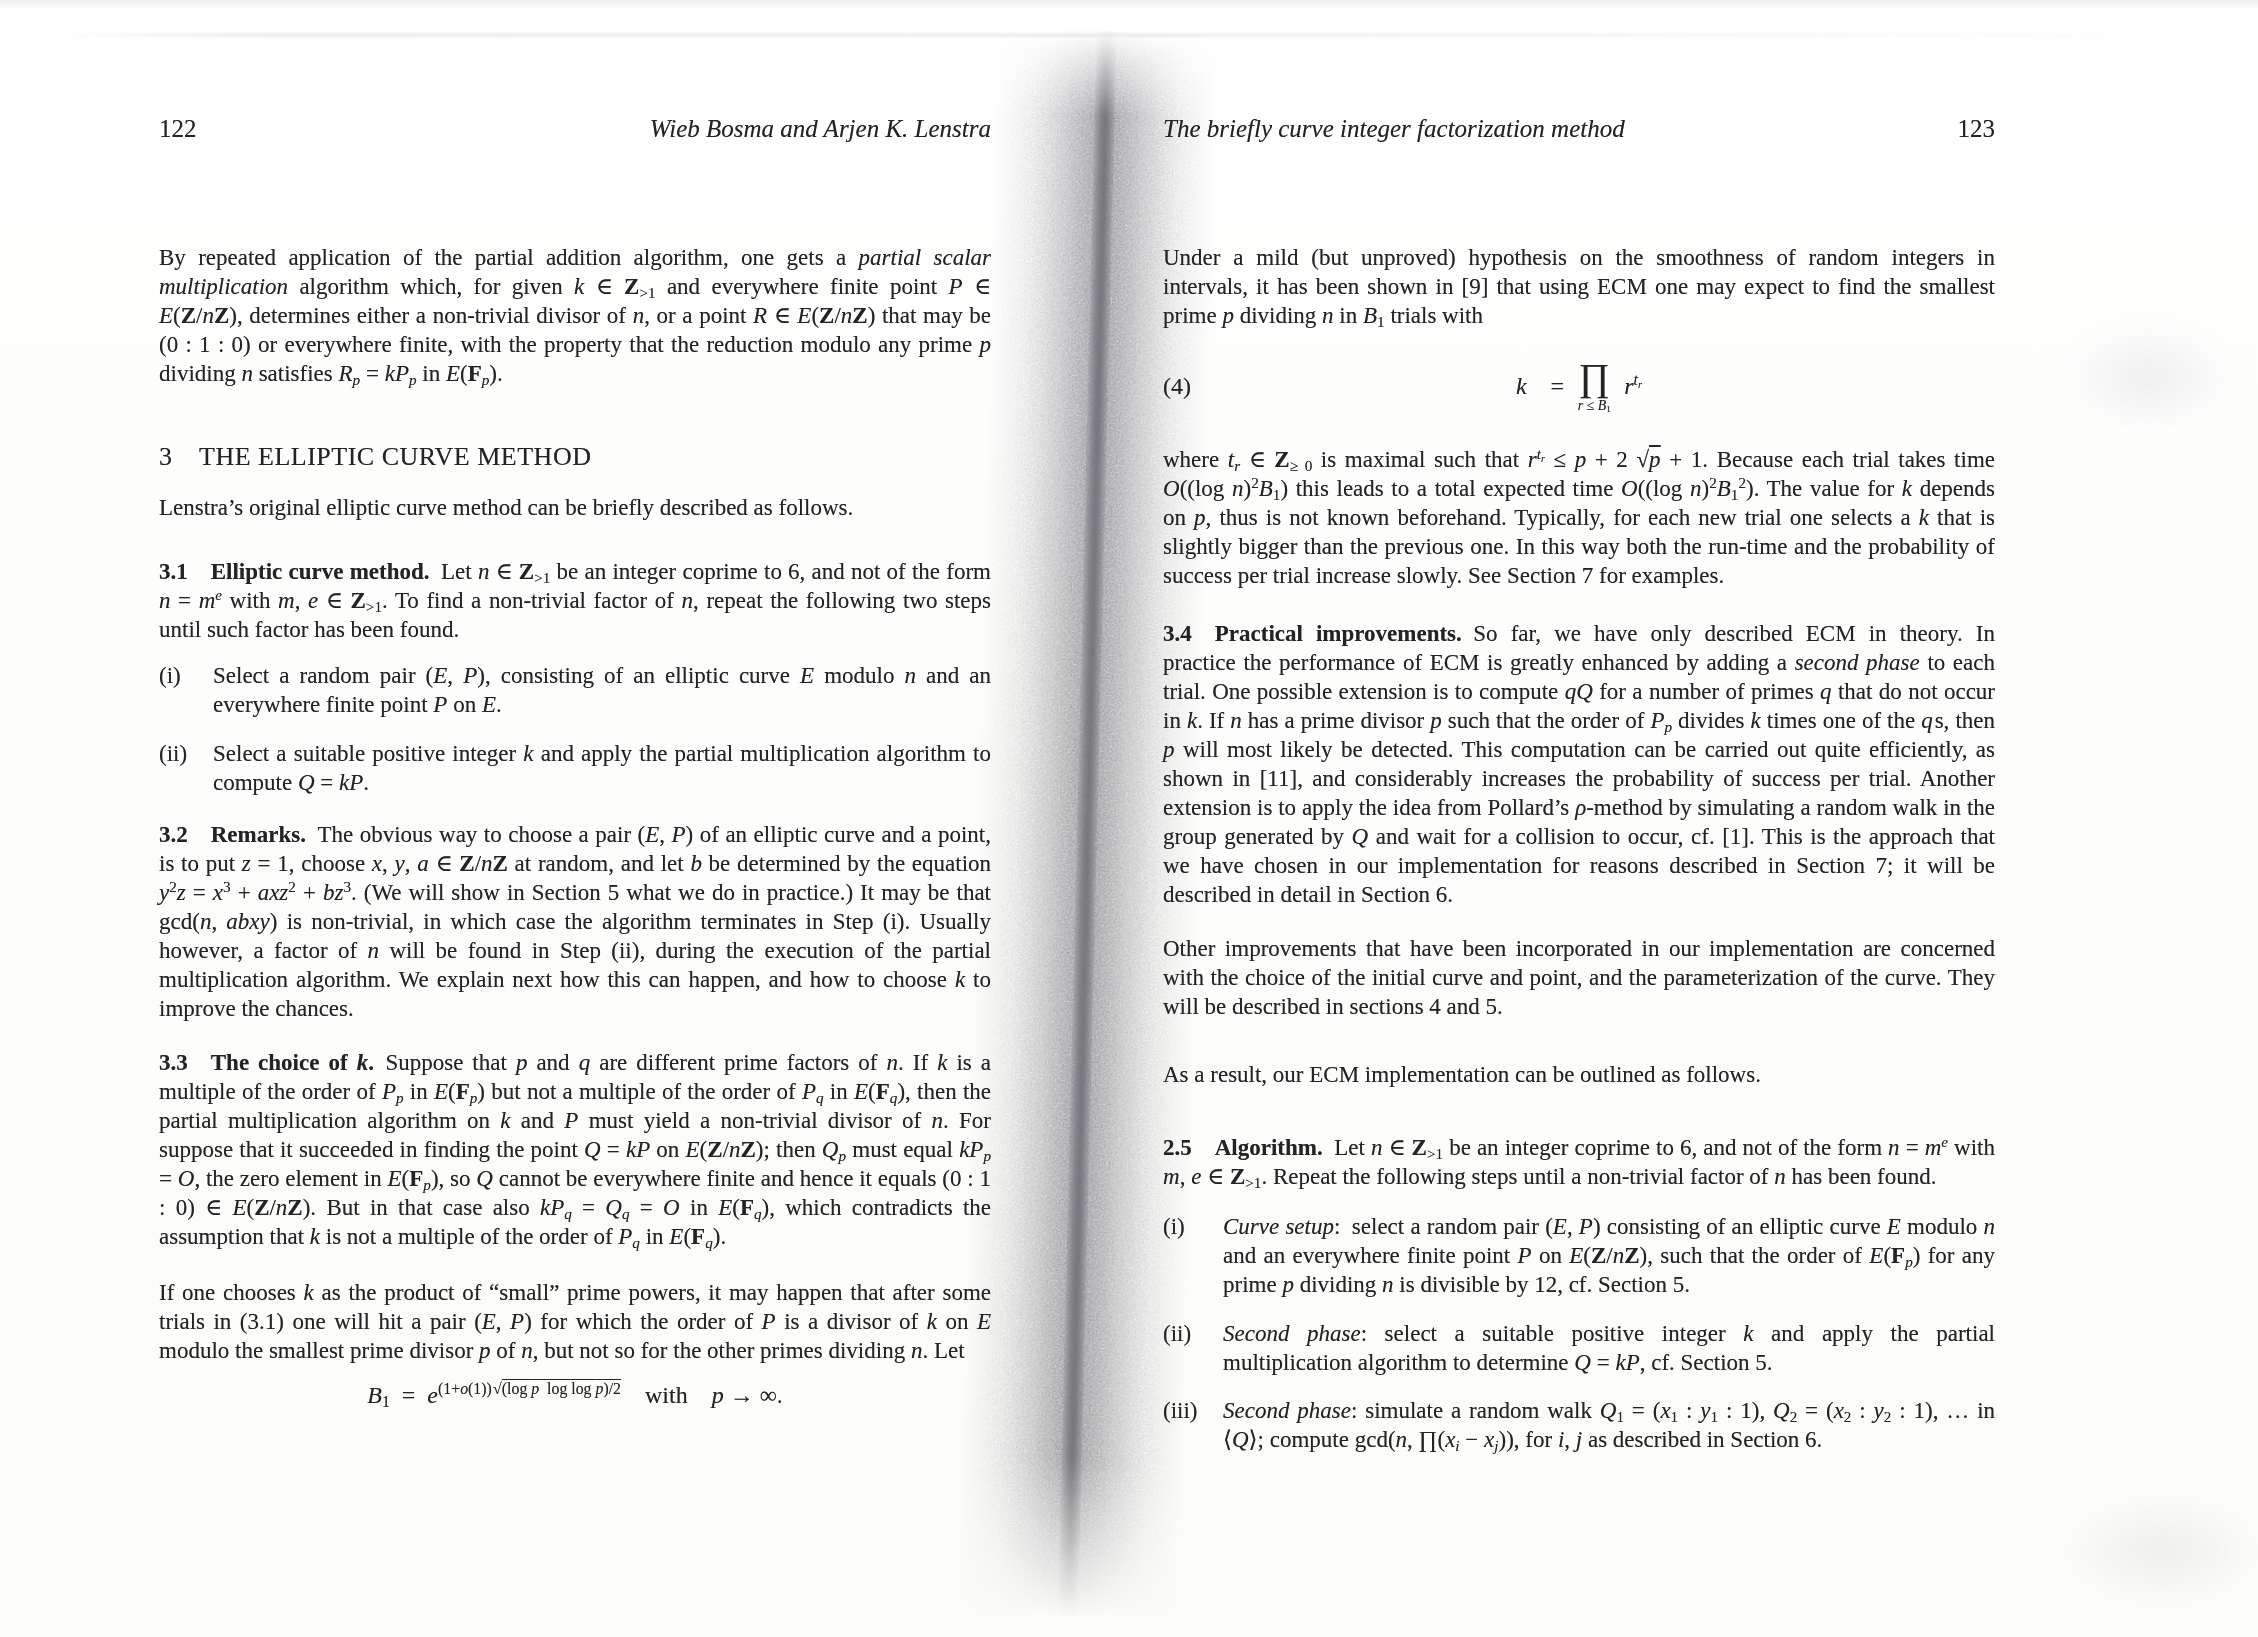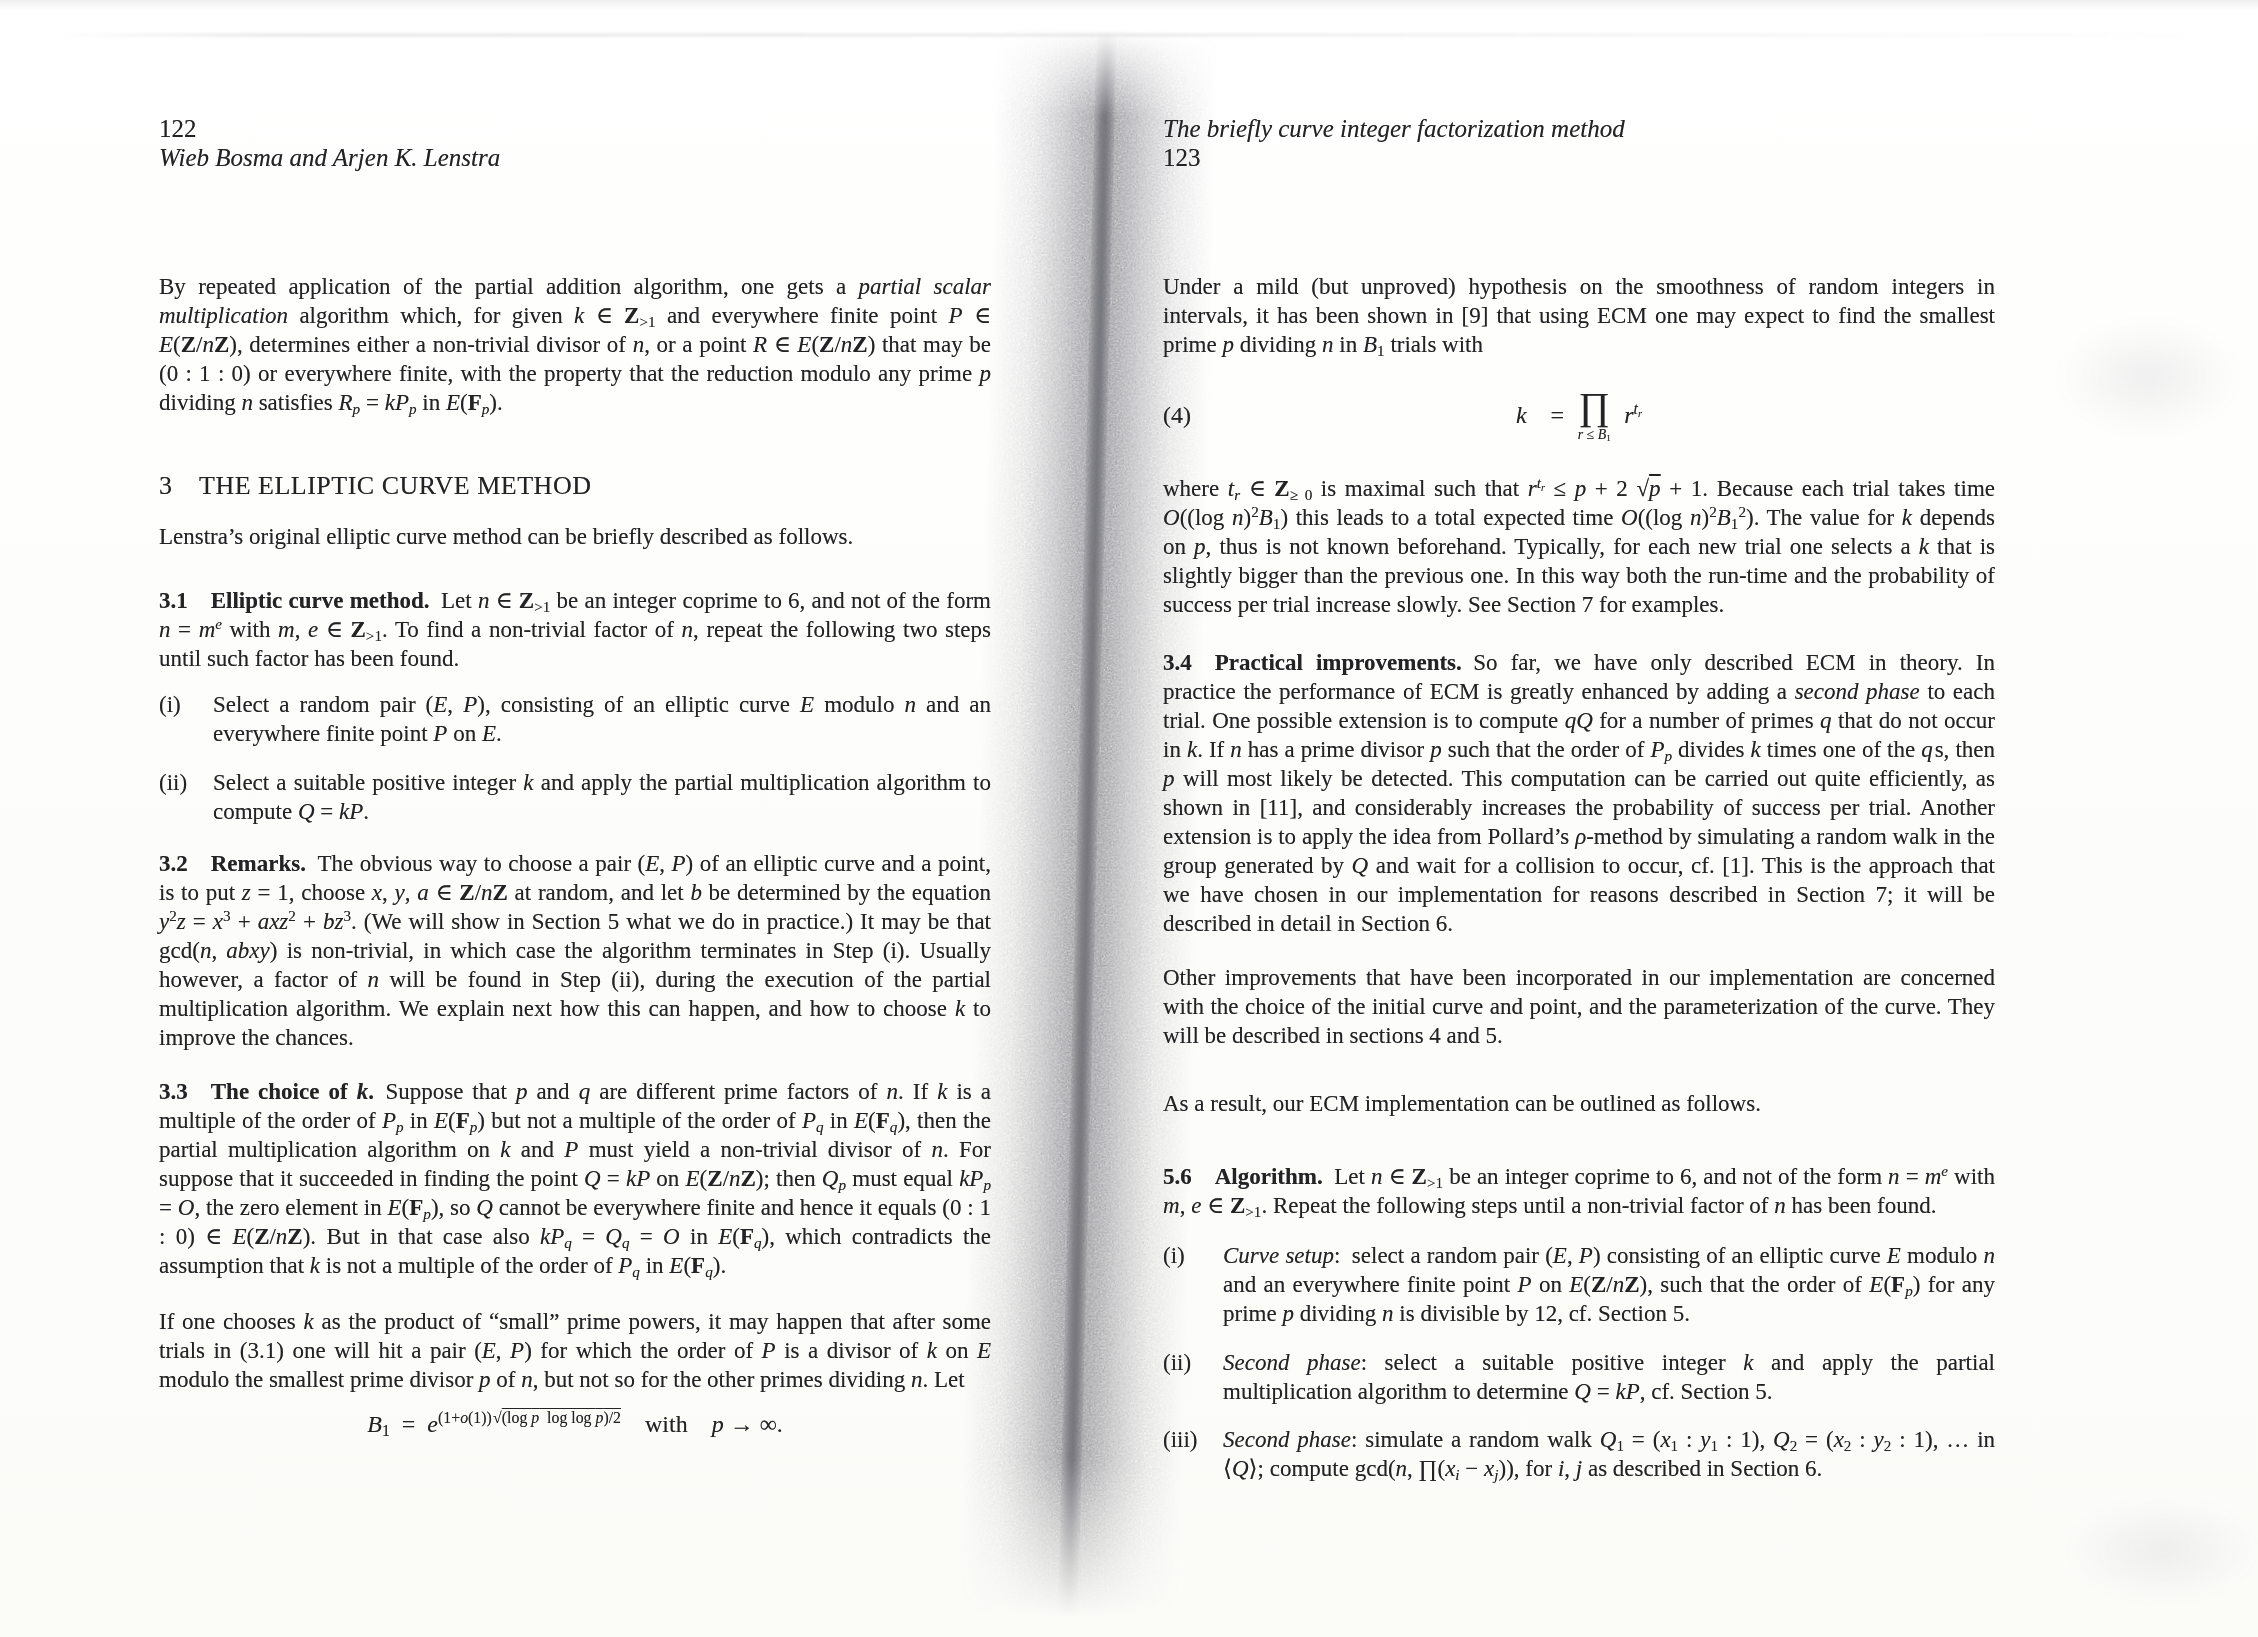--- a/index.html
+++ b/index.html
@@ -24,21 +24,21 @@
   .smudge.a { left:2057px; top:319px;  width:183px; height:116px;
     background:radial-gradient(closest-side, rgba(110,110,120,0.10), rgba(110,110,120,0)); }
   .smudge.b { left:2066px; top:1497px; width:193px; height:106px;
     background:radial-gradient(closest-side, rgba(110,110,120,0.09), rgba(110,110,120,0)); }
 
   .page-col { position:absolute; top:114px; width:832px; }
   .page-col.left  { left:159px; }
   .page-col.right { left:1163px; }
 
   .running-header { display:flex; justify-content:space-between; align-items:baseline;
-    font-size:25px; line-height:29px;flex-direction:column; }
+    font-size:25px; line-height:29px; }
   .runhead { font-style:italic; }
 
   .para { font-size:23px; line-height:29px; text-align:justify; }
   .section-heading { font-size:26px; font-weight:normal; letter-spacing:0.5px; margin:0; }
 
   .item { position:relative; padding-left:54px; font-size:23px; line-height:29px; }
   .item .item-label { position:absolute; left:0; top:0; }
   .item .item-body  { text-align:justify; }
 
   sub, sup { font-size:66%; line-height:0; }
@@ -154,21 +154,21 @@
     </div>
 
     <div class="para" style="margin-top:31px">where <i>t<sub>r</sub></i> ∈ <b>Z</b><sub>≥ 0</sub> is maximal such that <i>r</i><sup><i>t<sub>r</sub></i></sup> ≤ <i>p</i> + 2 √<span class="ov"><i>p</i></span> + 1. Because each trial takes time <i>O</i>((log <i>n</i>)<sup>2</sup><i>B</i><sub>1</sub>) this leads to a total expected time <i>O</i>((log <i>n</i>)<sup>2</sup><i>B</i><sub>1</sub><sup>2</sup>). The value for <i>k</i> depends on <i>p</i>, thus is not known beforehand. Typically, for each new trial one selects a <i>k</i> that is slightly bigger than the previous one. In this way both the run-time and the probability of success per trial increase slowly. See Section 7 for examples.</div>
 
     <div class="para" style="margin-top:29px"><b>3.4 Practical improvements.</b> So far, we have only described ECM in theory. In practice the performance of ECM is greatly enhanced by adding a <i>second phase</i> to each trial. One possible extension is to compute <i>qQ</i> for a number of primes <i>q</i> that do not occur in <i>k</i>. If <i>n</i> has a prime divisor <i>p</i> such that the order of <i>P<sub>p</sub></i> divides <i>k</i> times one of the <i>q</i> s, then <i>p</i> will most likely be detected. This computation can be carried out quite efficiently, as shown in [11], and considerably increases the probability of success per trial. Another extension is to apply the idea from Pollard’s <i>ρ</i>-method by simulating a random walk in the group generated by <i>Q</i> and wait for a collision to occur, cf. [1]. This is the approach that we have chosen in our implementation for reasons described in Section 7; it will be described in detail in Section 6.</div>
 
     <div class="para" style="margin-top:25px">Other improvements that have been incorporated in our implementation are concerned with the choice of the initial curve and point, and the parameterization of the curve. They will be described in sections 4 and 5.</div>
 
     <div class="para" style="margin-top:39px">As a result, our ECM implementation can be outlined as follows.</div>
 
-    <div class="para" style="margin-top:44px"><b>5.6 Algorithm.</b> Let <i>n</i> ∈ <b>Z</b><sub>&gt;1</sub> be an integer coprime to 6, and not of the form <i>n</i> = <i>m<sup>e</sup></i> with <i>m</i>, <i>e</i> ∈ <b>Z</b><sub>&gt;1</sub>. Repeat the following steps until a non-trivial factor of <i>n</i> has been found.</div>
+    <div class="para" style="margin-top:44px"><b>2.5 Algorithm.</b> Let <i>n</i> ∈ <b>Z</b><sub>&gt;1</sub> be an integer coprime to 6, and not of the form <i>n</i> = <i>m<sup>e</sup></i> with <i>m</i>, <i>e</i> ∈ <b>Z</b><sub>&gt;1</sub>. Repeat the following steps until a non-trivial factor of <i>n</i> has been found.</div>
 
     <div class="item" style="margin-top:21px; padding-left:60px">
       <span class="item-label">(i)</span>
       <div class="item-body"><i>Curve setup</i>: select a random pair (<i>E</i>, <i>P</i>) consisting of an elliptic curve <i>E</i> modulo <i>n</i> and an everywhere finite point <i>P</i> on <i>E</i>(<b>Z</b>/<i>n</i><b>Z</b>), such that the order of <i>E</i>(<b>F</b><sub><i>p</i></sub>) for any prime <i>p</i> dividing <i>n</i> is divisible by 12, cf. Section 5.</div>
     </div>
 
     <div class="item" style="margin-top:19.3px; padding-left:60px">
       <span class="item-label">(ii)</span>
       <div class="item-body"><i>Second phase</i>: select a suitable positive integer <i>k</i> and apply the partial multiplication algorithm to determine <i>Q</i> = <i>kP</i>, cf. Section 5.</div>
     </div>

